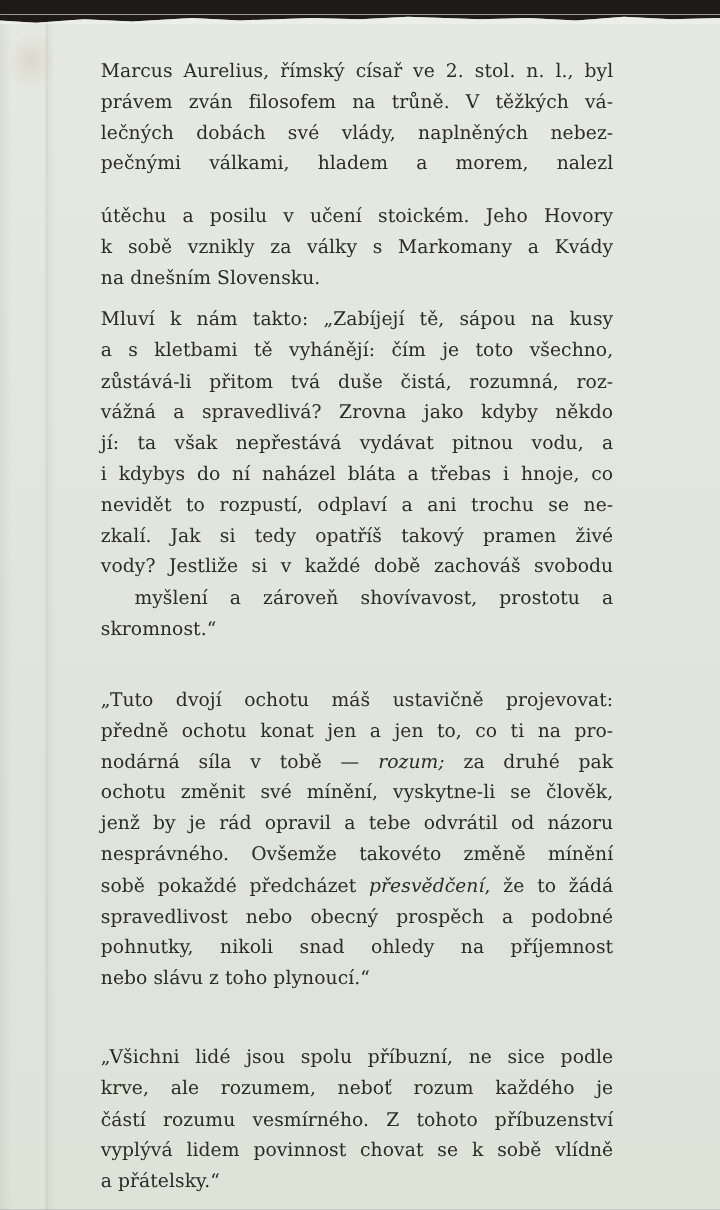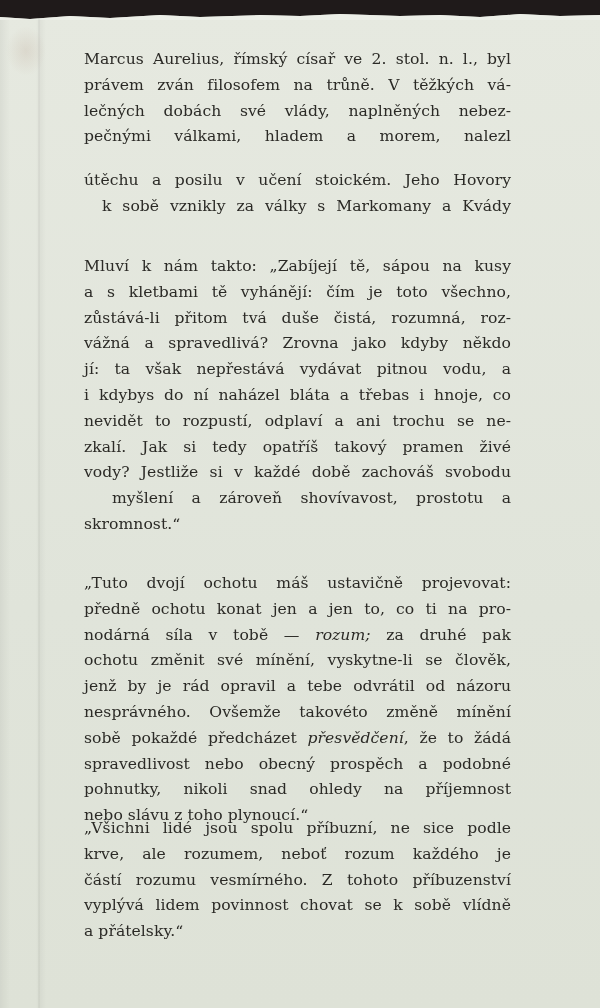--- a/index.html
+++ b/index.html
@@ -74,21 +74,22 @@
   <div class="crease"></div>
 
   <div class="text-block">
 
     <div class="para" style="top:0px">
       <span class="line" style="word-spacing: 0px;">Marcus Aurelius, římský císař ve 2. stol. n. l., byl</span>
       <span class="line" style="word-spacing: 0px;">právem zván filosofem na trůně. V těžkých vá-</span>
       <span class="line" style="word-spacing: 0px;">lečných dobách své vlády, naplněných nebez-</span>
       <span class="line" style="word-spacing: 0px;">pečnými válkami, hladem a morem, nalezl</span>
       <span class="line" style="word-spacing: 0px; margin-top: 18px;">útěchu a posilu v učení stoickém. Jeho Hovory</span>
-      <span class="line" style="word-spacing: 0px; margin-left: 18px;">k sobě vznikly za války s Markomany a Kvády</span>
+      <span class="line" style="word-spacing: 0px;">k sobě vznikly za války s Markomany a Kvády</span>
+      <span class="line last">na dnešním Slovensku.</span>
     </div>
 
     <div class="para" style="top:207px">
       <span class="line" style="word-spacing: 0px;">Mluví k nám takto: „Zabíjejí tě, sápou na kusy</span>
       <span class="line" style="word-spacing: 0px;">a s kletbami tě vyhánějí: čím je toto všechno,</span>
       <span class="line" style="word-spacing: 0px;">zůstává-li přitom tvá duše čistá, rozumná, roz-</span>
       <span class="line" style="word-spacing: 0px;">vážná a spravedlivá? Zrovna jako kdyby někdo</span>
       <span class="line" style="word-spacing: 0px;">jí: ta však nepřestává vydávat pitnou vodu, a</span>
       <span class="line" style="word-spacing: 0px;">i kdybys do ní naházel bláta a třebas i hnoje, co</span>
       <span class="line" style="word-spacing: 0px;">nevidět to rozpustí, odplaví a ani trochu se ne-</span>
@@ -104,21 +105,21 @@
       <span class="line" style="word-spacing: 0px;"><span>nodárná síla v tobě — </span><em>rozum;</em><span> za druhé pak</span></span>
       <span class="line" style="word-spacing: 0px;">ochotu změnit své mínění, vyskytne-li se člověk,</span>
       <span class="line" style="word-spacing: 0px;">jenž by je rád opravil a tebe odvrátil od názoru</span>
       <span class="line" style="word-spacing: 0px;">nesprávného. Ovšemže takovéto změně mínění</span>
       <span class="line" style="word-spacing: 0px;"><span>sobě pokaždé předcházet </span><em>přesvědčení</em><span>, že to žádá</span></span>
       <span class="line" style="word-spacing: 0px;">spravedlivost nebo obecný prospěch a podobné</span>
       <span class="line" style="word-spacing: 0px;">pohnutky, nikoli snad ohledy na příjemnost</span>
       <span class="line last">nebo slávu z toho plynoucí.“</span>
     </div>
 
-    <div class="para" style="top:769px">
+    <div class="para" style="top:822px">
       <span class="line" style="word-spacing: 0px;">„Všichni lidé jsou spolu příbuzní, ne sice podle</span>
       <span class="line" style="word-spacing: 0px;">krve, ale rozumem, neboť rozum každého je</span>
       <span class="line" style="word-spacing: 0px;">částí rozumu vesmírného. Z tohoto příbuzenství</span>
       <span class="line" style="word-spacing: 0px;">vyplývá lidem povinnost chovat se k sobě vlídně</span>
       <span class="line last">a přátelsky.“</span>
     </div>
 
   </div>
 </div>
 

